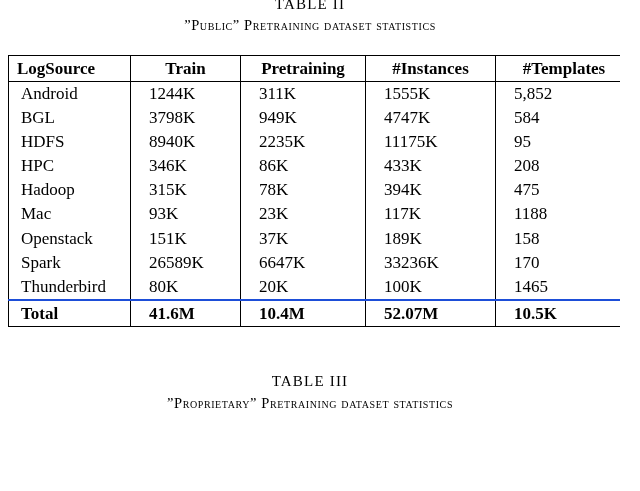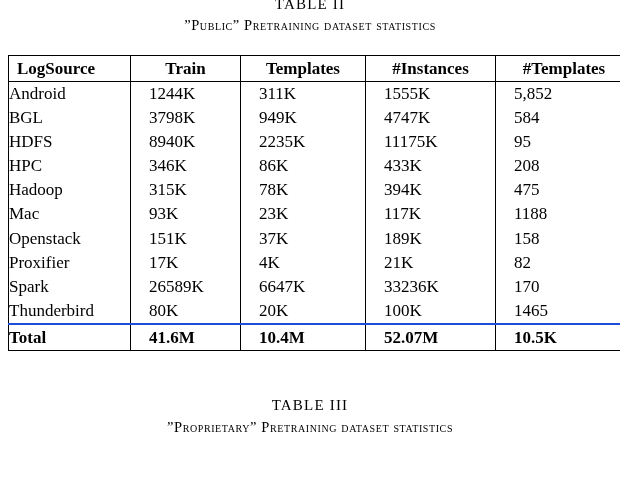--- a/index.html
+++ b/index.html
@@ -57,21 +57,21 @@
     font-weight: bold;
     text-align: center;
     padding: 0 2px;
     line-height: 25px;
   }
   table.stats th.col-log {
     text-align: left;
     padding-left: 8px;
   }
   table.stats td.col-log {
-    padding-left: 0;
+    padding-left: 12px;
   }
   table.stats tfoot td {
     border-top: 2px solid #1d4ed8;
     font-weight: bold;
     line-height: 25px;
   }
   .caption-bottom {
     margin-top: 45px;
   }
   .caption-bottom .caption-title {
@@ -93,21 +93,21 @@
       <col style="width:122px">
       <col style="width:110px">
       <col style="width:125px">
       <col style="width:130px">
       <col style="width:137px">
     </colgroup>
     <thead>
       <tr>
         <th class="col-log">LogSource</th>
         <th>Train</th>
-        <th>Templates</th>
+        <th>Pretraining</th>
         <th>#Instances</th>
         <th>#Templates</th>
       </tr>
     </thead>
     <tbody>
       <tr>
         <td class="col-log">Android</td>
         <td>1244K</td>
         <td>311K</td>
         <td>1555K</td>
@@ -149,27 +149,20 @@
         <td>1188</td>
       </tr>
       <tr>
         <td class="col-log">Openstack</td>
         <td>151K</td>
         <td>37K</td>
         <td>189K</td>
         <td>158</td>
       </tr>
       <tr>
-        <td class="col-log">Proxifier</td>
-        <td>17K</td>
-        <td>4K</td>
-        <td>21K</td>
-        <td>82</td>
-      </tr>
-      <tr>
         <td class="col-log">Spark</td>
         <td>26589K</td>
         <td>6647K</td>
         <td>33236K</td>
         <td>170</td>
       </tr>
       <tr>
         <td class="col-log">Thunderbird</td>
         <td>80K</td>
         <td>20K</td>

